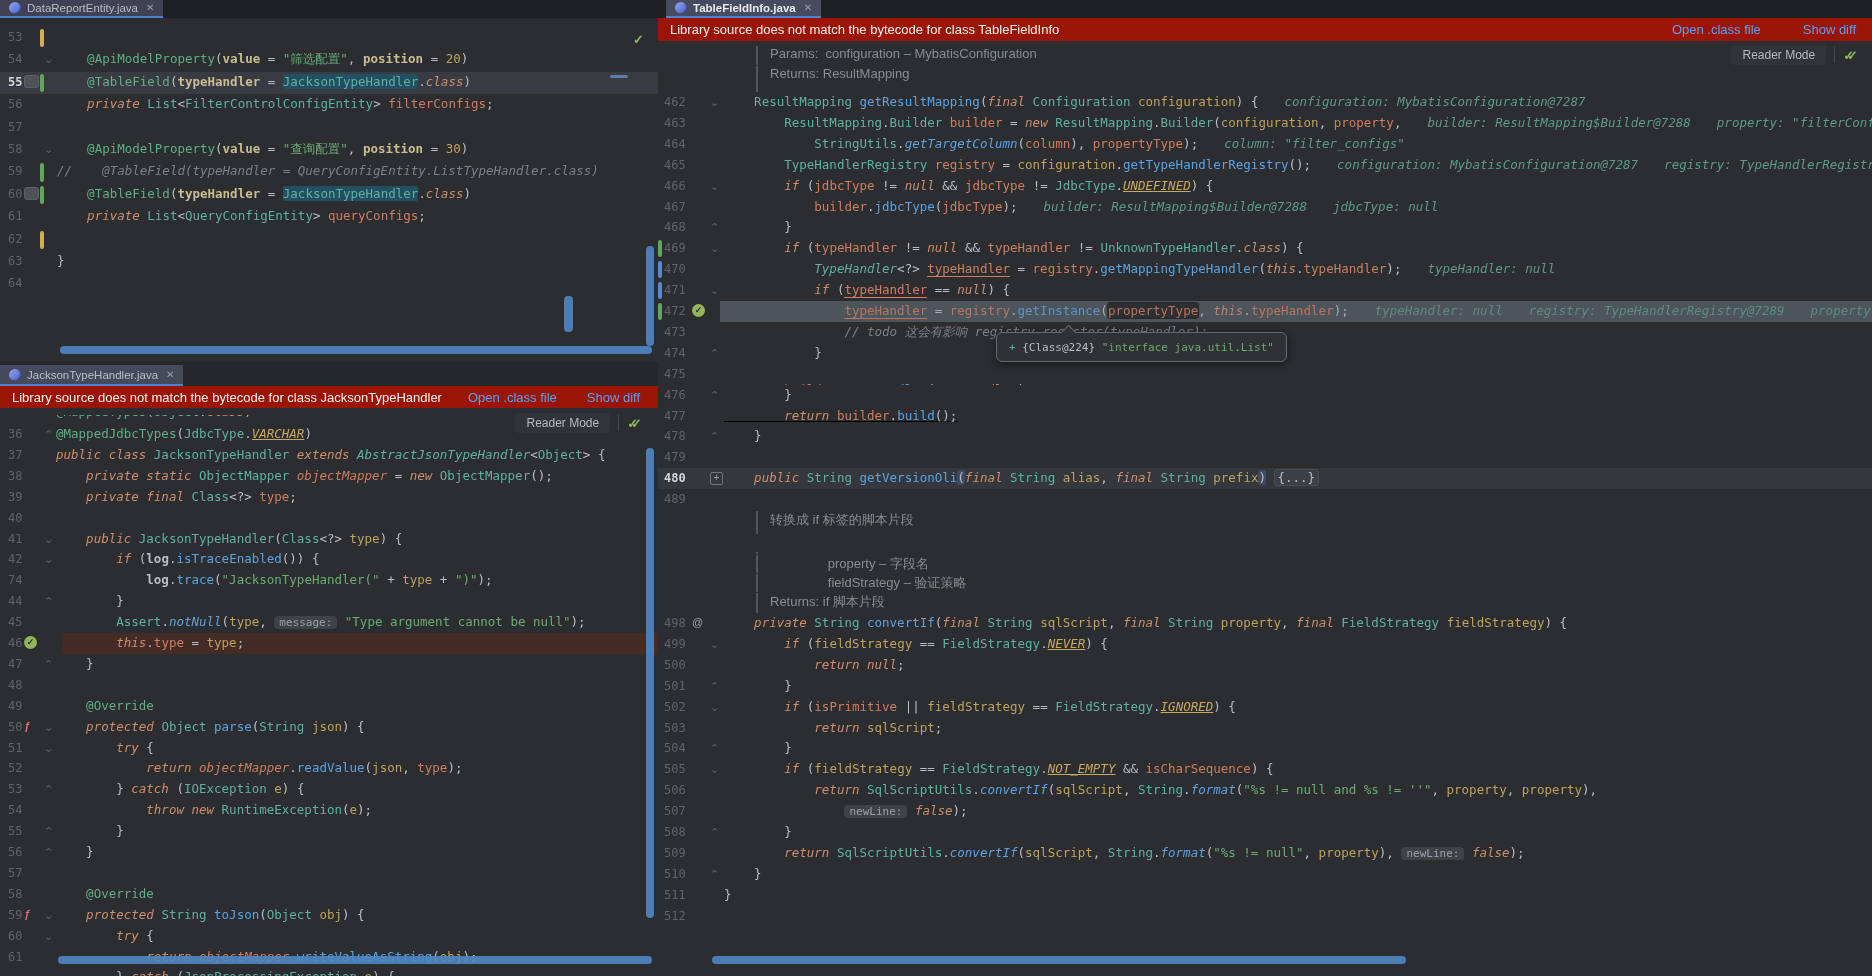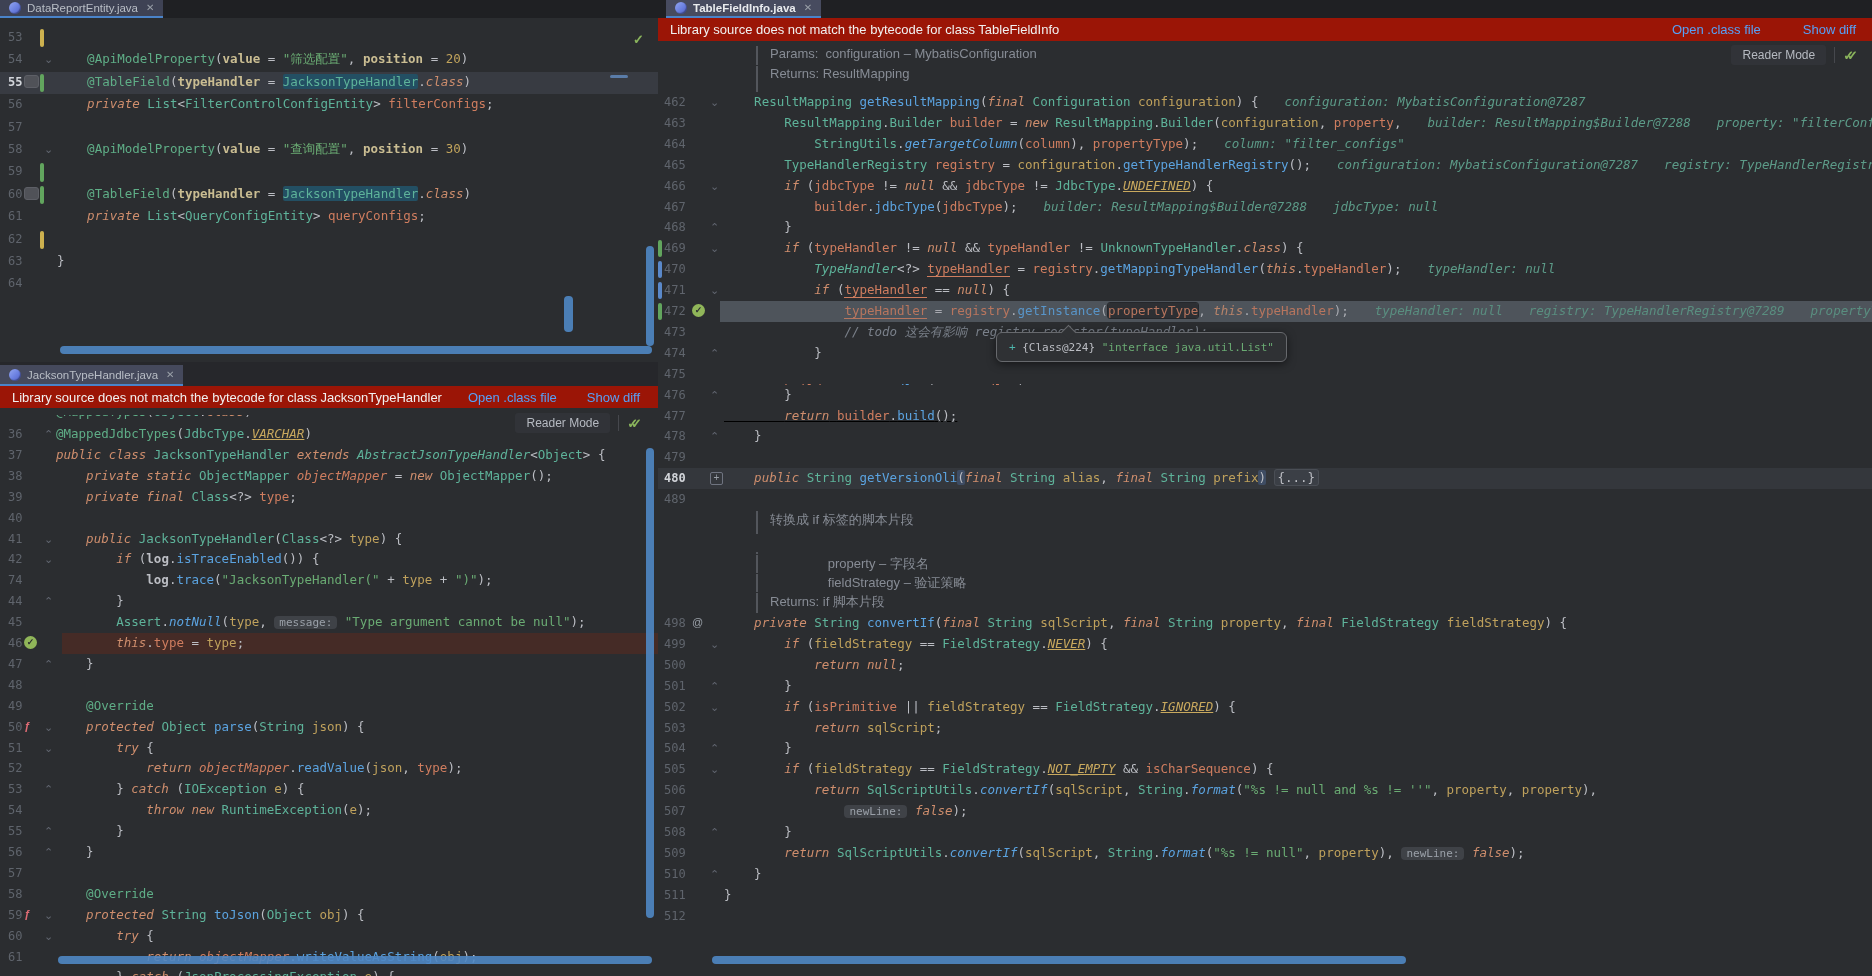--- a/index.html
+++ b/index.html
@@ -136,20 +136,21 @@
           <div class="code" style="left: 57px; top: 2px;"></div>
         </div>
         <div class="row" style="top: 139px; height: 22.4px;">
           <span class="lnum" style="left: 8px; top: 3px;">58</span>
           <span class="gm gm-chev" style="left: 44px; top: 5px;">⌄</span>
           <div class="code" style="left: 57px; top: 2px;"><span class="tok tok">    </span><span class="tok ann">@ApiModelProperty</span><span class="tok tok">(</span><span class="tok attr">value</span><span class="tok tok"> = </span><span class="tok str">"查询配置"</span><span class="tok tok">, </span><span class="tok attr">position</span><span class="tok tok"> = </span><span class="tok num">30</span><span class="tok tok">)</span></div>
         </div>
         <div class="row" style="top: 161.4px; height: 22.4px;">
           <span class="lnum" style="left: 8px; top: 3px;">59</span>
           <span class="gm gm-bar gm-gbar" style="left: 40px;"></span>
+          <div class="code" style="left: 57px; top: 2px;"><span class="tok cmt">//    @TableField(typeHandler = QueryConfigEntity.ListTypeHandler.class)</span></div>
         </div>
         <div class="row" style="top: 183.8px; height: 22.4px;">
           <span class="lnum" style="left: 8px; top: 3px;">60</span>
           <span class="gm gm-bar gm-gbar" style="left: 40px;"></span>
           <span class="gm gm-chip" style="left: 24px; top: 3px;"></span>
           <div class="code" style="left: 57px; top: 2px;"><span class="tok tok">    </span><span class="tok ann">@TableField</span><span class="tok tok">(</span><span class="tok attr">typeHandler</span><span class="tok tok"> = </span><span class="tok selbox cls">JacksonTypeHandler</span><span class="tok tok">.</span><span class="tok kw">class</span><span class="tok tok">)</span></div>
         </div>
         <div class="row" style="top: 206.2px; height: 22.4px;">
           <span class="lnum" style="left: 8px; top: 3px;">61</span>
           <div class="code" style="left: 57px; top: 2px;"><span class="tok tok">    </span><span class="tok kw">private</span><span class="tok tok"> </span><span class="tok cls">List</span><span class="tok tok">&lt;</span><span class="tok cls">QueryConfigEntity</span><span class="tok tok">&gt; </span><span class="tok fld">queryConfigs</span><span class="tok tok">;</span></div>

